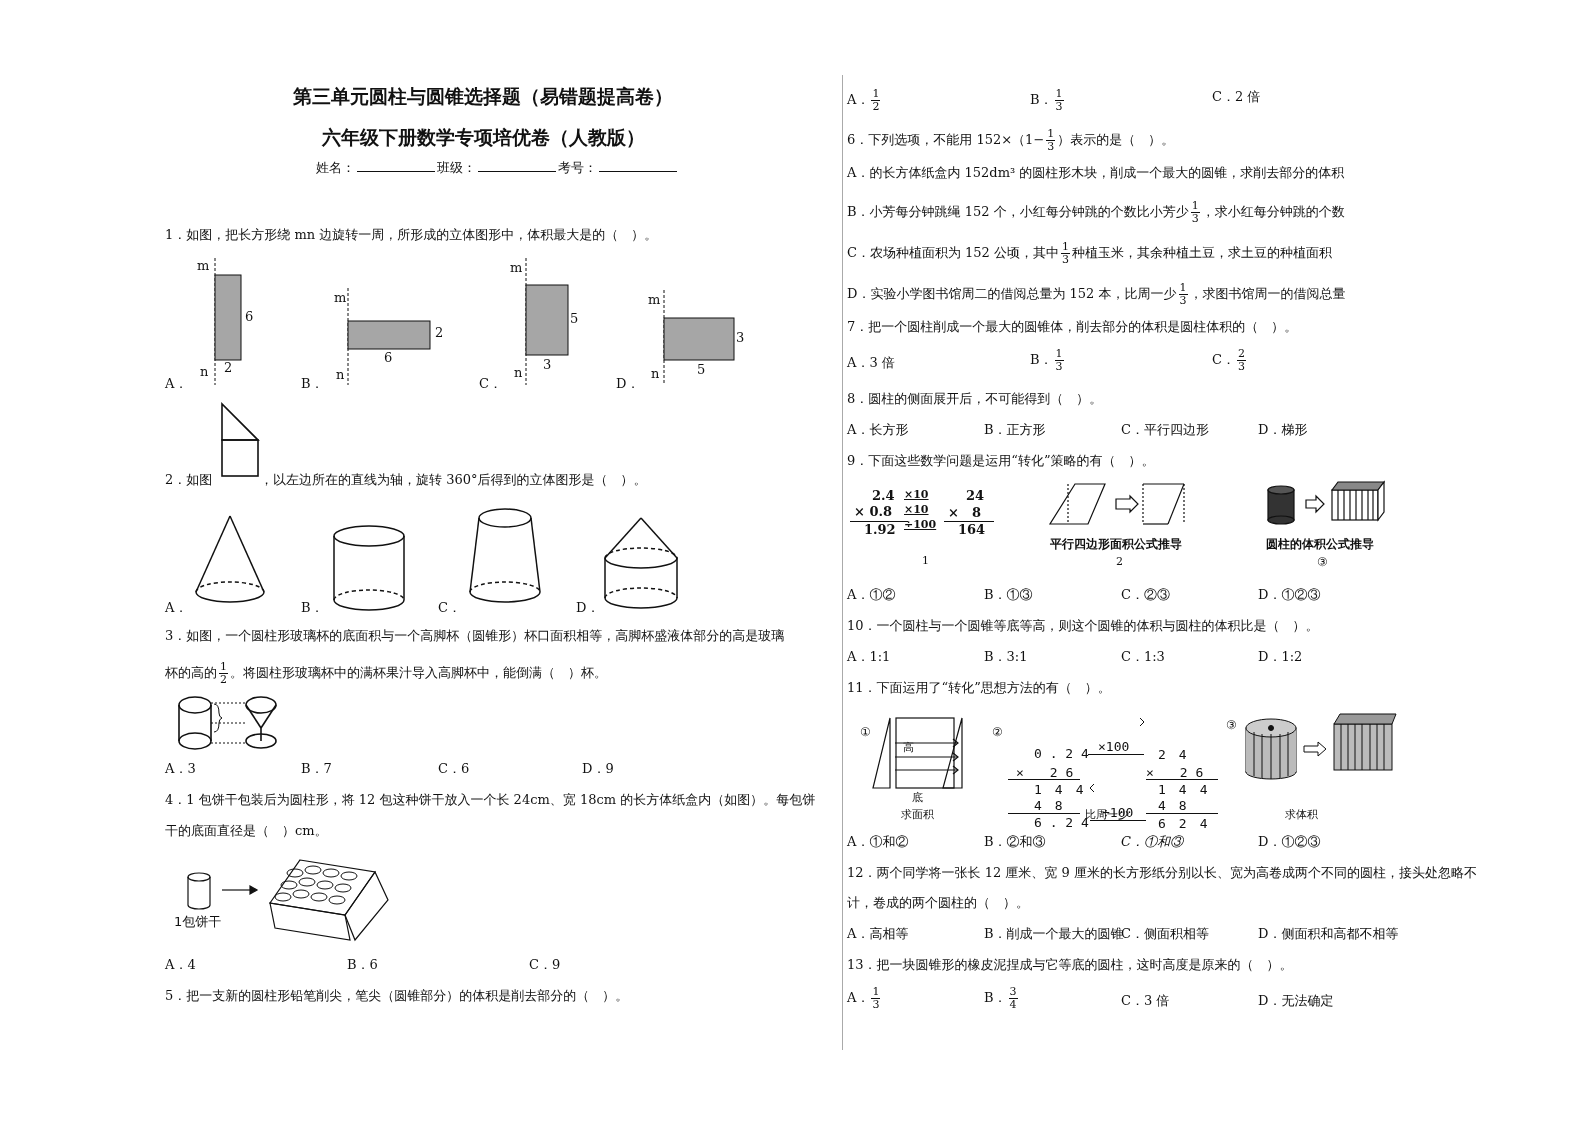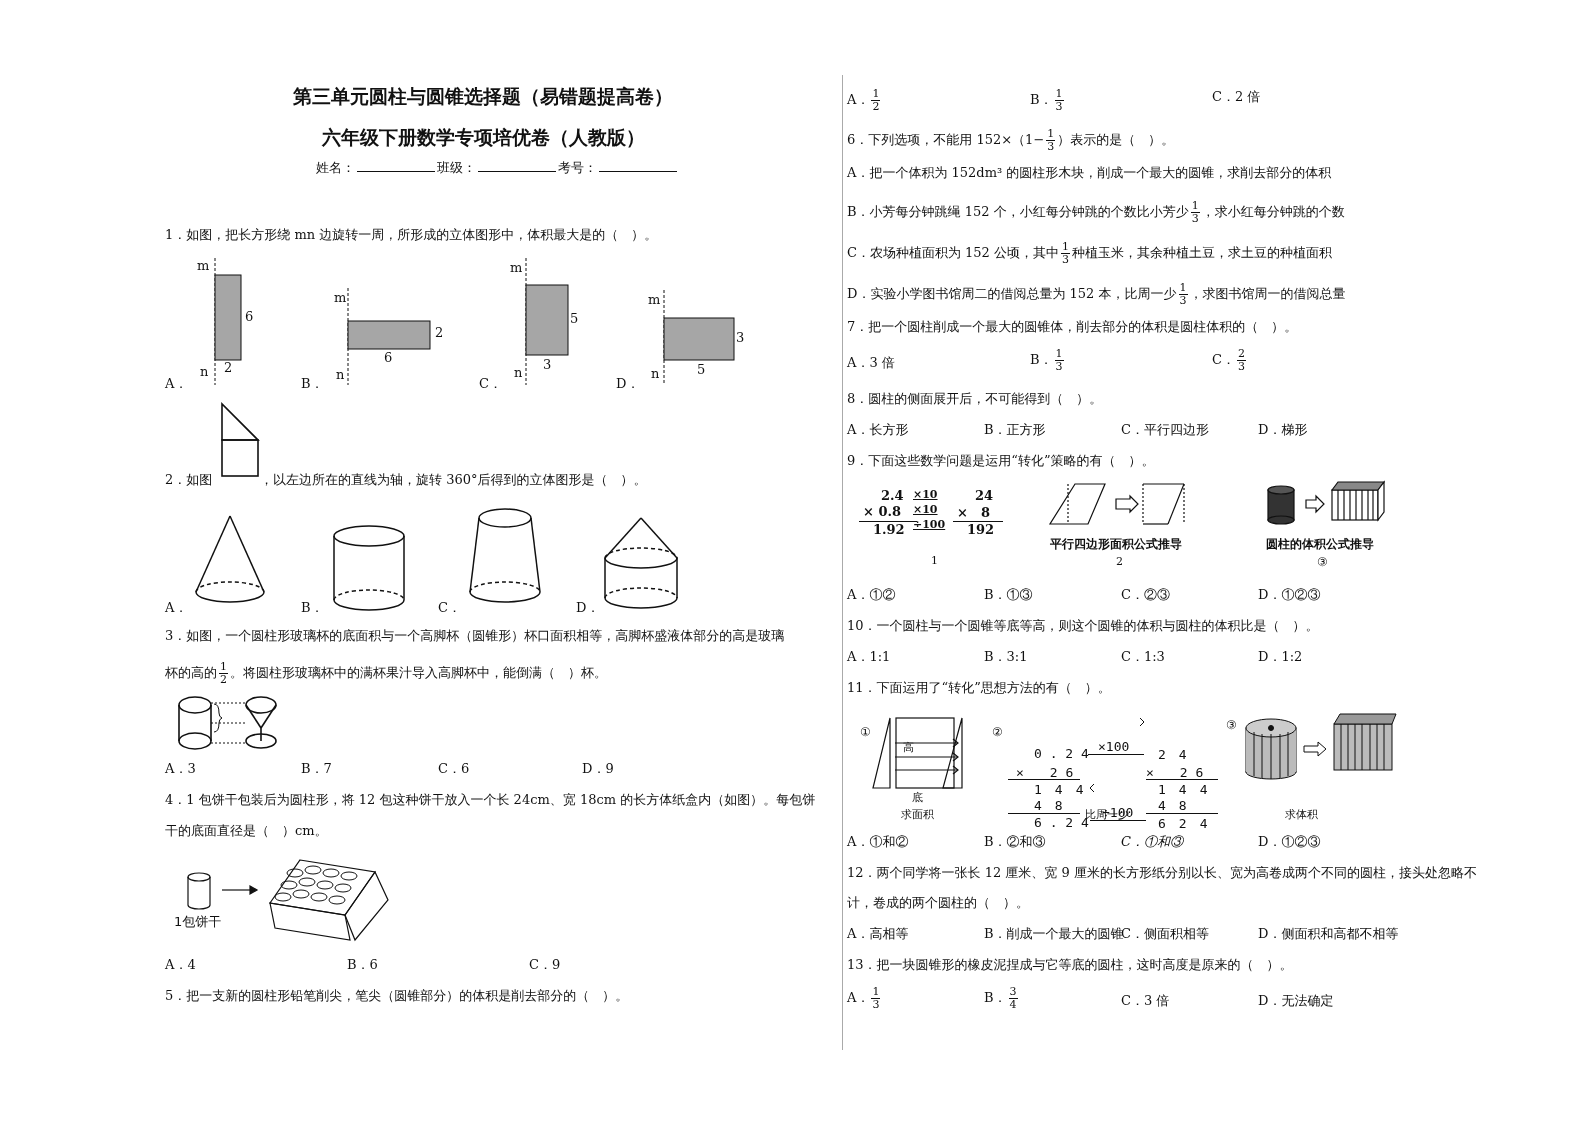--- a/index.html
+++ b/index.html
@@ -188,21 +188,21 @@
     </span>
 </div>
 <div class="abs t" style="left:1212px;top:88px;">C．2 倍</div>
 
 <div class="abs t" style="left:847px;top:128px;">
   <span>6．下列选项，不能用 152×（1−</span><span class="frac">
       <span class="num">1</span>
       <span>3</span>
     </span><span>）表示的是（　）。</span>
 </div>
-<div class="abs t" style="left:847px;top:164px;">A．把一个体积为 152dm³ 的圆柱形木块，削成一个最大的圆锥，求削去部分的体积</div>
+<div class="abs t" style="left:847px;top:164px;">A．的长方体纸盒内 152dm³ 的圆柱形木块，削成一个最大的圆锥，求削去部分的体积</div>
 <div class="abs t" style="left:847px;top:200px;">
   <span>B．小芳每分钟跳绳 152 个，小红每分钟跳的个数比小芳少</span><span class="frac">
       <span class="num">1</span>
       <span>3</span>
     </span><span>，求小红每分钟跳的个数</span>
 </div>
 <div class="abs t" style="left:847px;top:241px;">
   <span>C．农场种植面积为 152 公顷，其中</span><span class="frac">
       <span class="num">1</span>
       <span>3</span>
@@ -231,32 +231,32 @@
 </div>
 
 <div class="abs t" style="left:847px;top:390px;">8．圆柱的侧面展开后，不可能得到（　）。</div>
 <div class="abs t" style="left:847px;top:421px;">A．长方形</div>
 <div class="abs t" style="left:984px;top:421px;">B．正方形</div>
 <div class="abs t" style="left:1121px;top:421px;">C．平行四边形</div>
 <div class="abs t" style="left:1258px;top:421px;">D．梯形</div>
 
 <div class="abs t" style="left:847px;top:452px;">9．下面这些数学问题是运用“转化”策略的有（　）。</div>
 
-<div class="abs" style="left:848px;top:488px;width:150px;height:80px;font-size:13px;font-weight:bold;margin-left:9px;">
+<div class="abs" style="left:848px;top:488px;width:150px;height:80px;font-size:13px;font-weight:bold;">
   <div class="abs" style="left:24px;top:0;">2.4</div>
   <div class="abs" style="left:6px;top:16px;">× 0.8</div>
   <div class="abs" style="left:2px;top:33px;width:58px;border-top:1px solid #111;"></div>
   <div class="abs" style="left:16px;top:34px;">1.92</div>
   <div class="abs" style="left:56px;top:0;font-size:11px;text-decoration:underline;">×10</div>
   <div class="abs" style="left:56px;top:15px;font-size:11px;text-decoration:underline;">×10</div>
   <div class="abs" style="left:56px;top:30px;font-size:11px;text-decoration:underline;">÷100</div>
   <div class="abs" style="left:118px;top:0;">24</div>
   <div class="abs" style="left:100px;top:16px;">×　8</div>
   <div class="abs" style="left:96px;top:33px;width:50px;border-top:1px solid #111;"></div>
-  <div class="abs" style="left:110px;top:34px;">192</div>
+  <div class="abs" style="left:110px;top:34px;">164</div>
   <div class="abs" style="left:74px;top:66px;font-size:11px;font-weight:normal;">1</div>
 </div>
 
 <svg style="left:0;top:0;width:1px;height:1px;">
   <g stroke="#111" stroke-width="1.2" fill="none">
     <polygon points="1075,484 1105,484 1088,524 1050,524"></polygon>
     <line x1="1068" y1="484" x2="1068" y2="524" stroke-dasharray="2,2"></line>
     <polygon points="1116,499 1130,499 1130,496 1138,504 1130,512 1130,509 1116,509"></polygon>
     <line x1="1143" y1="484" x2="1143" y2="524" stroke-dasharray="2,2"></line>
     <line x1="1143" y1="484" x2="1184" y2="484"></line>

